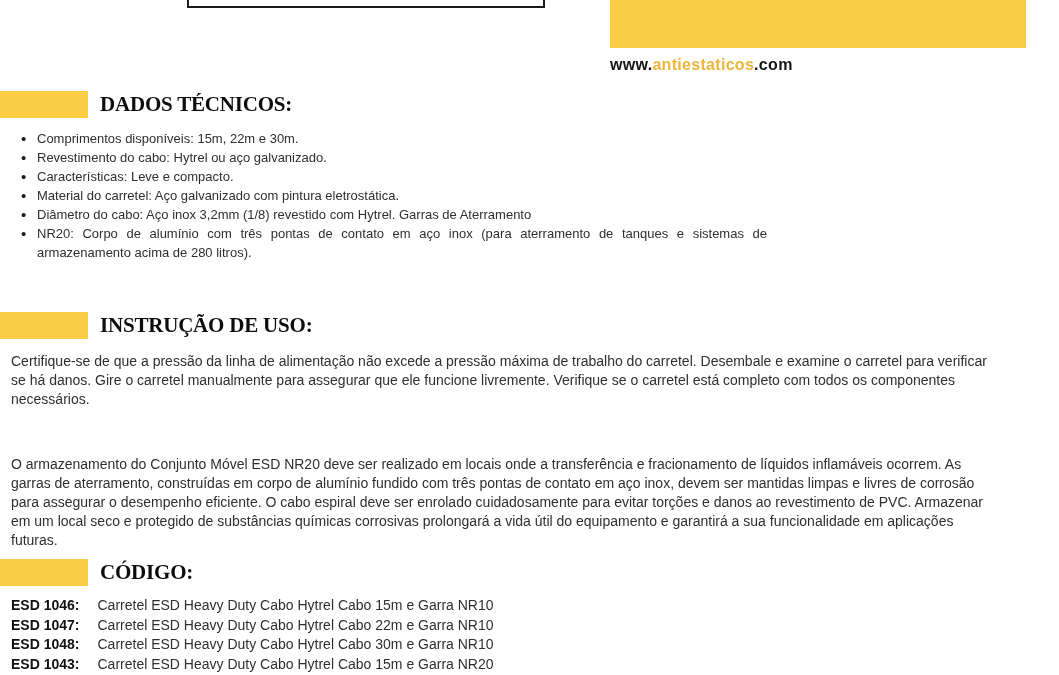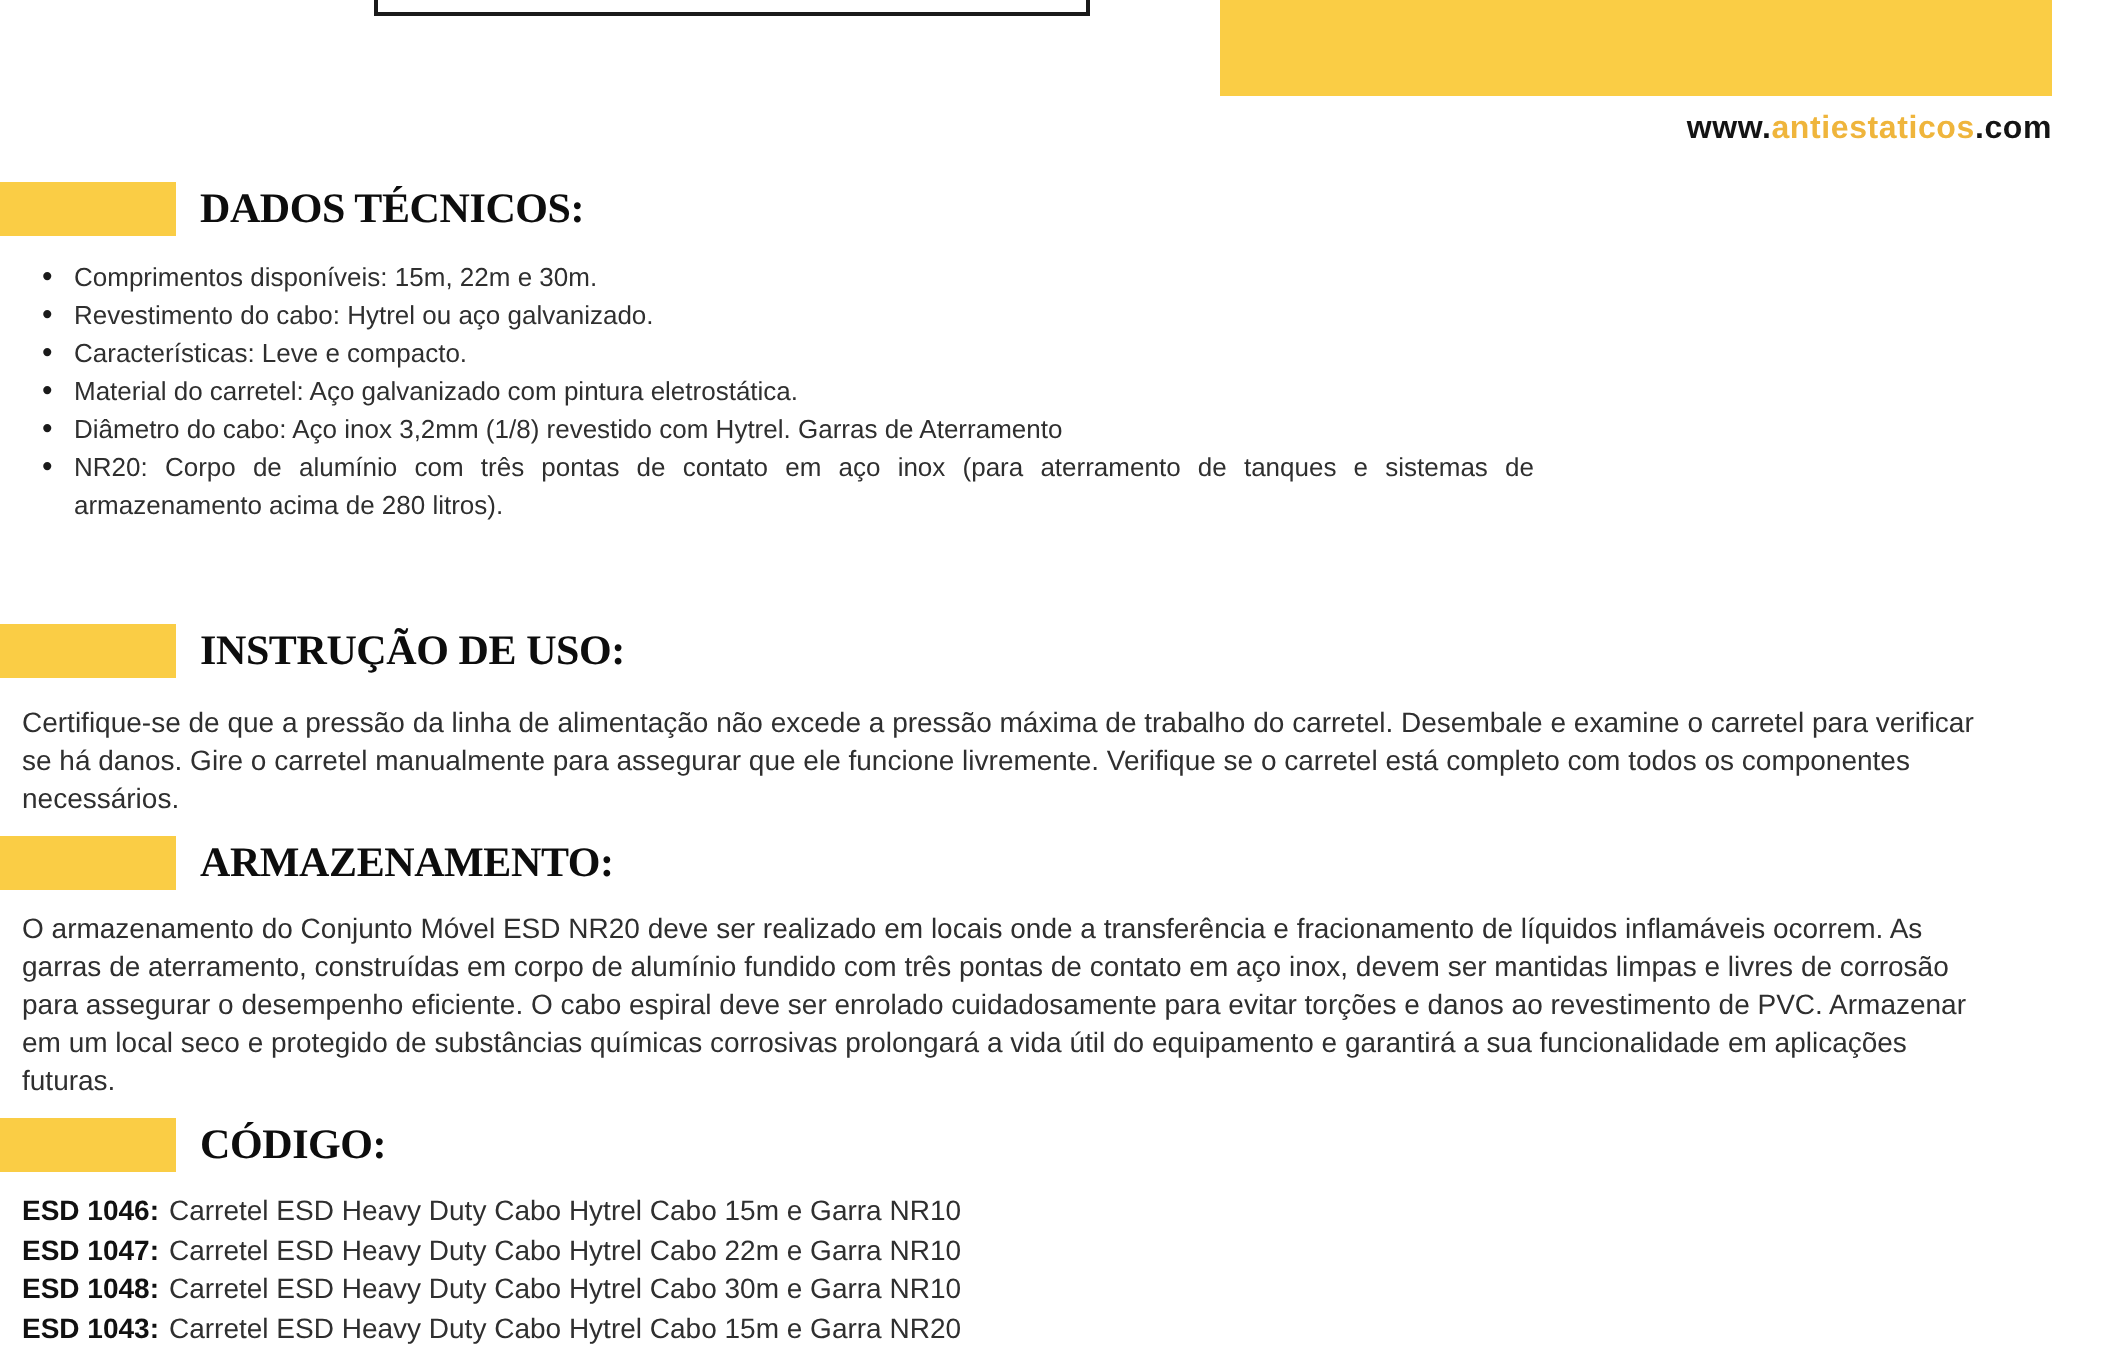--- a/index.html
+++ b/index.html
@@ -25,21 +25,21 @@
   .banner {
     position: absolute;
     left: 610px; top: 0;
     width: 416px; height: 48px;
     background: #FACD45;
   }
   .website {
     position: absolute;
     left: 610px; top: 56px;
     width: 416px;
-    text-align: right;
+    text-align: left;
     font-size: 16px;
     font-weight: bold;
     color: #141414;
     letter-spacing: 0.3px;
     text-decoration: none;
     cursor: pointer;
   }
   .website .domain { color: #EFB53C; }
   
   .section-heading {
@@ -97,21 +97,21 @@
   .codes-list {
     position: absolute;
     left: 11px; top: 596px;
     width: 700px;
     font-size: 14px;
     line-height: 19.5px;
   }
   .code-row .code-label {
     font-weight: bold;
     color: #111111;
-    margin-right: 5px;
+    margin-right: 18px;
   }
 </style>
 </head>
 <body>
 
 <div id="page">
 
   <div class="cropped-box"></div>
 
   <div class="banner"></div>
@@ -134,24 +134,20 @@
     <li>NR20: Corpo de alumínio com três pontas de contato em aço inox (para aterramento de tanques e sistemas de armazenamento acima de 280 litros).</li>
   </ul>
 
   <div class="section-heading" style="top: 312px; text-align: right;">
     <div class="accent-bar"></div>
     <div class="section-title">INSTRUÇÃO DE USO:</div>
   </div>
 
   <p class="body-paragraph" style="top: 352px;">Certifique-se de que a pressão da linha de alimentação não excede a pressão máxima de trabalho do carretel. Desembale e examine o carretel para verificar se há danos. Gire o carretel manualmente para assegurar que ele funcione livremente. Verifique se o carretel está completo com todos os componentes necessários.</p>
 
-  <div class="section-heading" style="top: 418px;">
-    <div class="accent-bar"></div>
-    <div class="section-title">ARMAZENAMENTO:</div>
-  </div>
 
   <p class="body-paragraph" style="top: 455px;">O armazenamento do Conjunto Móvel ESD NR20 deve ser realizado em locais onde a transferência e fracionamento de líquidos inflamáveis ocorrem. As garras de aterramento, construídas em corpo de alumínio fundido com três pontas de contato em aço inox, devem ser mantidas limpas e livres de corrosão para assegurar o desempenho eficiente. O cabo espiral deve ser enrolado cuidadosamente para evitar torções e danos ao revestimento de PVC. Armazenar em um local seco e protegido de substâncias químicas corrosivas prolongará a vida útil do equipamento e garantirá a sua funcionalidade em aplicações futuras.</p>
 
   <div class="section-heading" style="top: 559px;">
     <div class="accent-bar"></div>
     <div class="section-title">CÓDIGO:</div>
   </div>
 
   <div class="codes-list">
     <div class="code-row">

